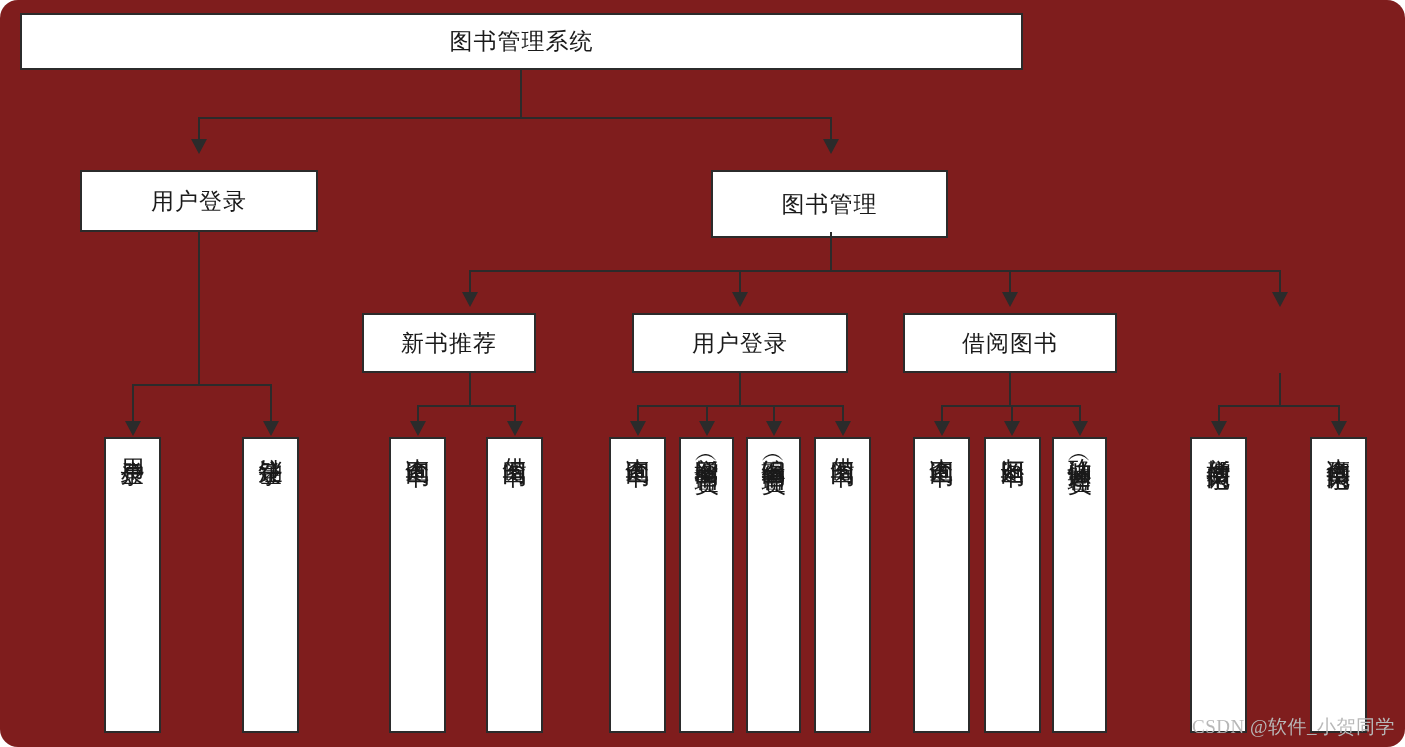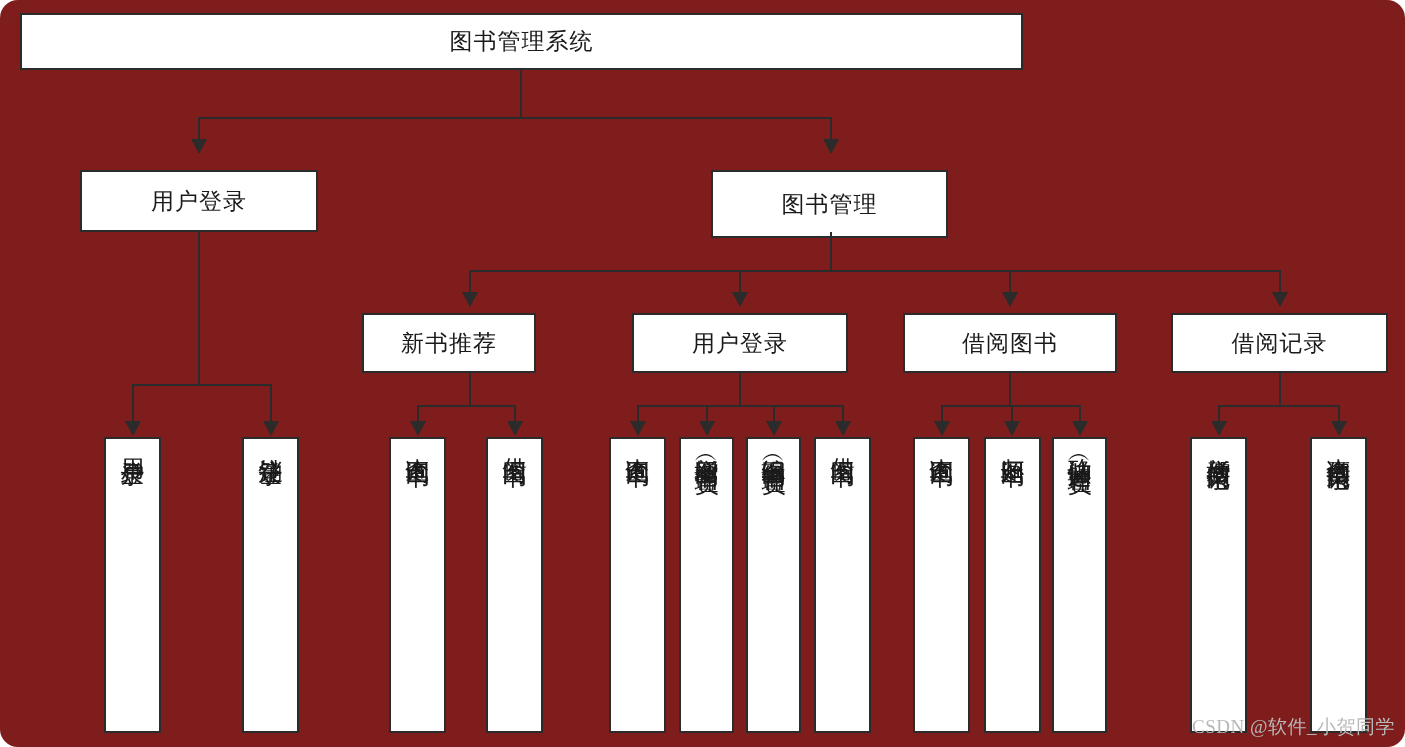--- a/index.html
+++ b/index.html
@@ -127,23 +127,20 @@
 
   <div class="node horizontal" style="left:362px; top:313px; width:174px; height:60px;">
     <span class="node-label">新书推荐</span>
   </div>
   <div class="node horizontal" style="left:632px; top:313px; width:216px; height:60px;">
     <span class="node-label">用户登录</span>
   </div>
   <div class="node horizontal" style="left:903px; top:313px; width:214px; height:60px;">
     <span class="node-label">借阅图书</span>
   </div>
-  <div class="node horizontal" style="left:1171px; top:313px; width:217px; height:60px;">
-    <span class="node-label">借阅记录</span>
-  </div>
 
   <div class="conn-v" style="left:469px; top:373px; height:33px;"></div>
   <div class="conn-h" style="left:417px; top:405px; width:98px;"></div>
   <div class="conn-v" style="left:417px; top:405px; height:17px;"></div>
   <div class="arrow" style="left:410px; top:421px;"></div>
   <div class="conn-v" style="left:514px; top:405px; height:17px;"></div>
   <div class="arrow" style="left:507px; top:421px;"></div>
 
   <div class="conn-v" style="left:739px; top:373px; height:33px;"></div>
   <div class="conn-h" style="left:637px; top:405px; width:206px;"></div>

